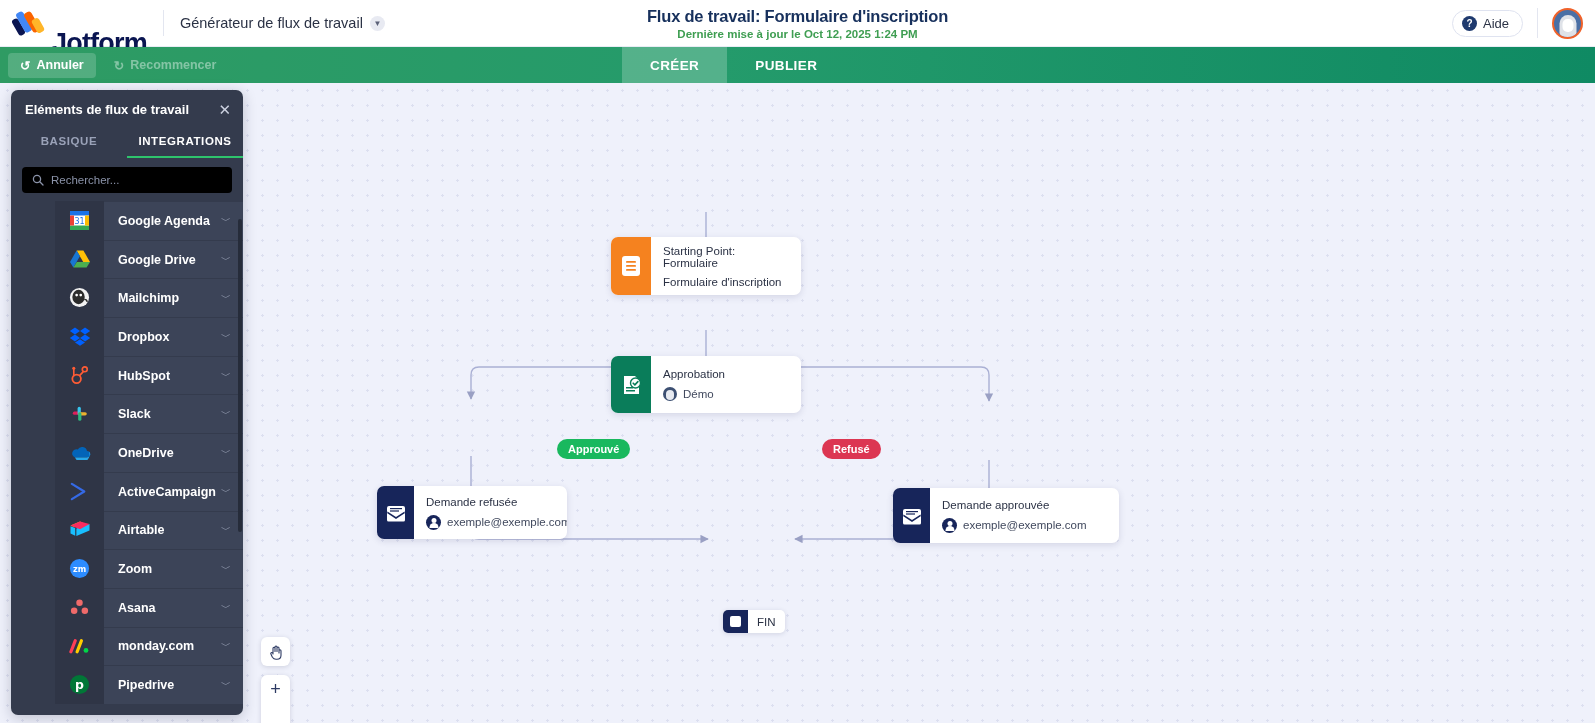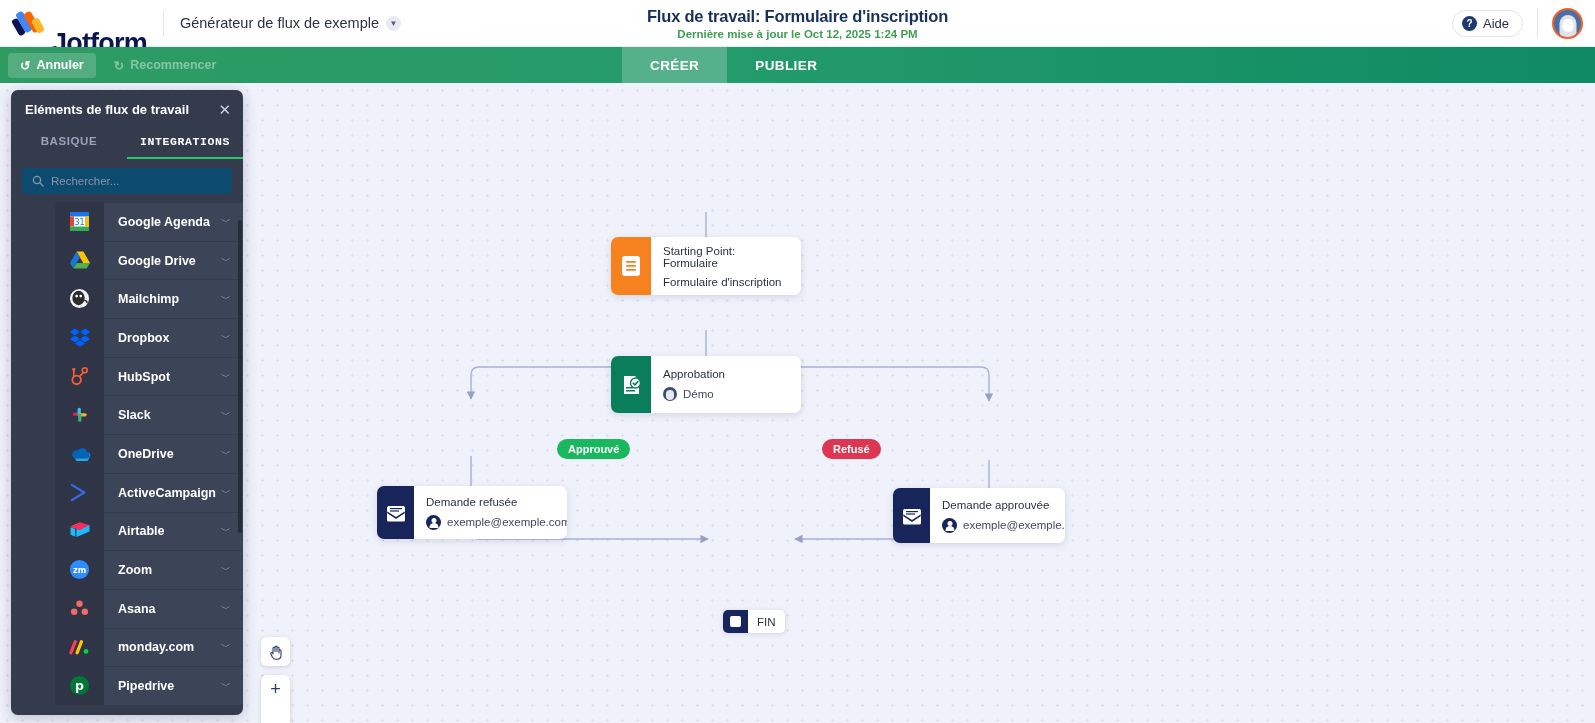--- a/index.html
+++ b/index.html
@@ -92,25 +92,25 @@
     display:flex; flex-direction:column;
   }
   .sb-head { display:flex;align-items:flex-end; padding:12px 12px 11px 14px; }
   .sb-title { font-size:13px; font-weight:bold; color:#fff; }
   .sb-close { margin-left:auto; font-size:15px; color:#ccd1e0; line-height:1; }
   .sb-tabs { display:flex; }
   .sb-tab {
     flex:1; text-align:center; font-size:11.5px; font-weight:bold;
     letter-spacing:.6px; color:#9aa2b8; padding:7px 0 9px;
   }
-  .sb-tab.active { color:#fff; border-bottom:2.5px solid #2ec46c;font-family:Liberation Mono, monospace; }
+  .sb-tab.active { color:#fff; border-bottom:2.5px solid #2ec46c; }
   .sb-search-wrap { padding:9px 11px 8px; }
   .sb-search {
     display:flex;align-items:center;gap:7px;
-    background:#0c4a6e; border-radius:4px; padding:7px 10px;
+    background:#000000; border-radius:4px; padding:7px 10px;
   }
   .sb-search span.ph { font-size:11.5px; color:#8b93a9; }
   .sb-list { flex:1; overflow:hidden; position:relative; }
   .sb-row { display:flex; align-items:center; height:38.7px;margin-left:44px; }
   .sb-ico {
     width:49px; height:38.7px; display:flex;align-items:center;justify-content:center;
     background:#2f3546; flex:0 0 49px;
   }
   .sb-row-body {
     flex:1; height:38.7px; display:flex;align-items:center;
@@ -147,21 +147,21 @@
   .node-ico { width:40px; display:flex;align-items:center;justify-content:center; flex:0 0 40px;}
   .node-body { padding:11px 16px 11px 12px; display:flex;flex-direction:column;justify-content:center; gap:7px;}
   .node-t1 { font-size:11.5px; color:#2b3245; }
   .node-t2 { font-size:11.5px; color:#41495e; display:flex;align-items:center;gap:6px;}
 
   #node-start { left:611px; top:154px; width:190px; height:58px; }
   #node-start .node-ico { background:#f5821f; }
   #node-approval { left:611px; top:273px; width:190px; height:57px; }
   #node-approval .node-ico { background:#0a7d5a; }
   #node-refused { left:377px; top:403px; width:190px; height:53px; }
-  #node-approved { left:893px; top:405px; width:172px; height:55px; }
+  #node-approved { left:893px; top:405px; width:226px; height:55px; }
   #node-refused .node-ico, #node-approved .node-ico { background:#17255a; width:37px; flex:0 0 37px;}
 
   .mini-av { width:14px;height:14px;border-radius:50%;background:#3c4f72;position:relative;overflow:hidden;}
   .mini-av::after{content:"";position:absolute;left:50%;top:3px;transform:translateX(-50%);
     width:8px;height:10px;border-radius:4px;background:#e6e9f0;}
   .person-ico{width:15px;height:15px;border-radius:50%;background:#17255a;position:relative;}
   .person-ico::before{content:"";position:absolute;left:50%;top:3px;transform:translateX(-50%);
     width:5px;height:5px;border-radius:50%;background:#fff;}
   .person-ico::after{content:"";position:absolute;left:50%;bottom:2px;transform:translateX(-50%);
     width:9px;height:5px;border-radius:5px 5px 0 0;background:#fff;}
@@ -189,21 +189,21 @@
     <span class="logo-mark">
       <i class="lb1"></i>
         <i class="lb2"></i>
         <i class="lb3"></i>
         <i class="lb4"></i>
     </span>
     <span class="logo-text">Jotform</span>
   </div>
   <span class="vdiv"></span>
   <div class="gen-label">
-    <span>Générateur de flux de exemple</span>
+    <span>Générateur de flux de travail</span>
     <span class="caret-circle">▼</span>
   </div>
 
   <div class="title-block">
     <div class="wf-title">Flux de travail: Formulaire d'inscription</div>
     <div class="wf-sub">Dernière mise à jour le Oct 12, 2025 1:24 PM</div>
   </div>
 
   <div class="top-right">
     <div class="help-btn">

